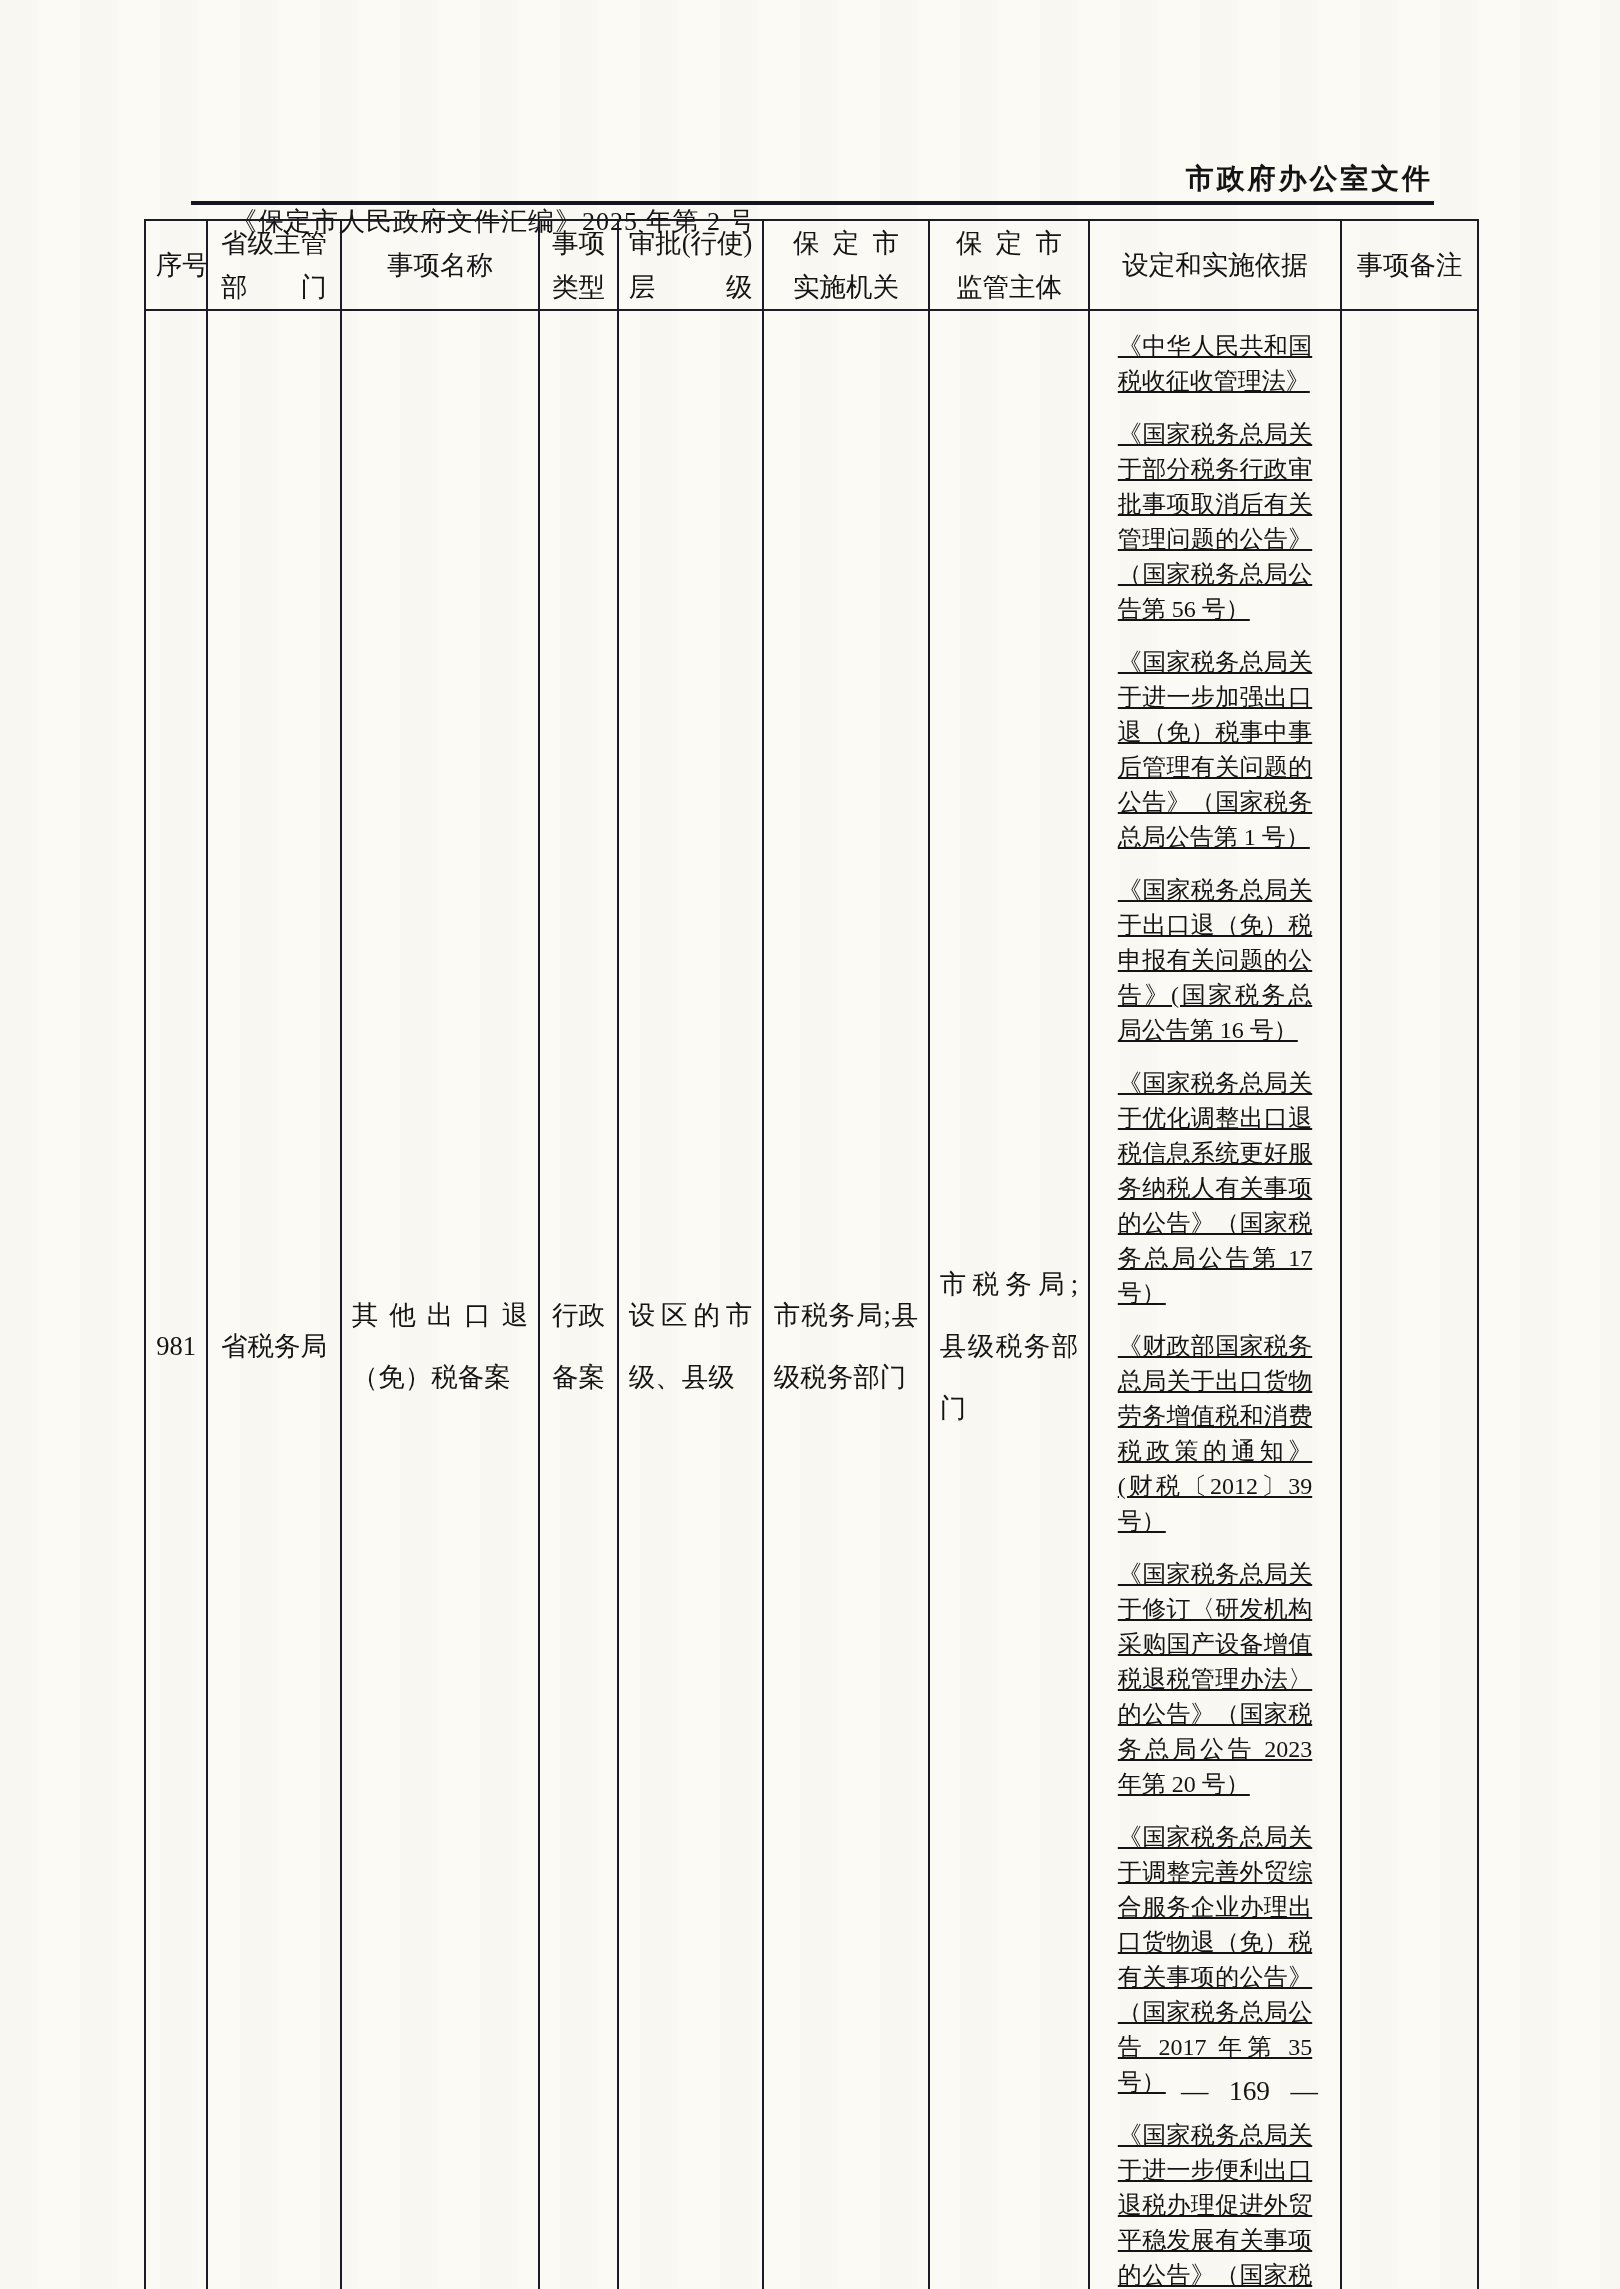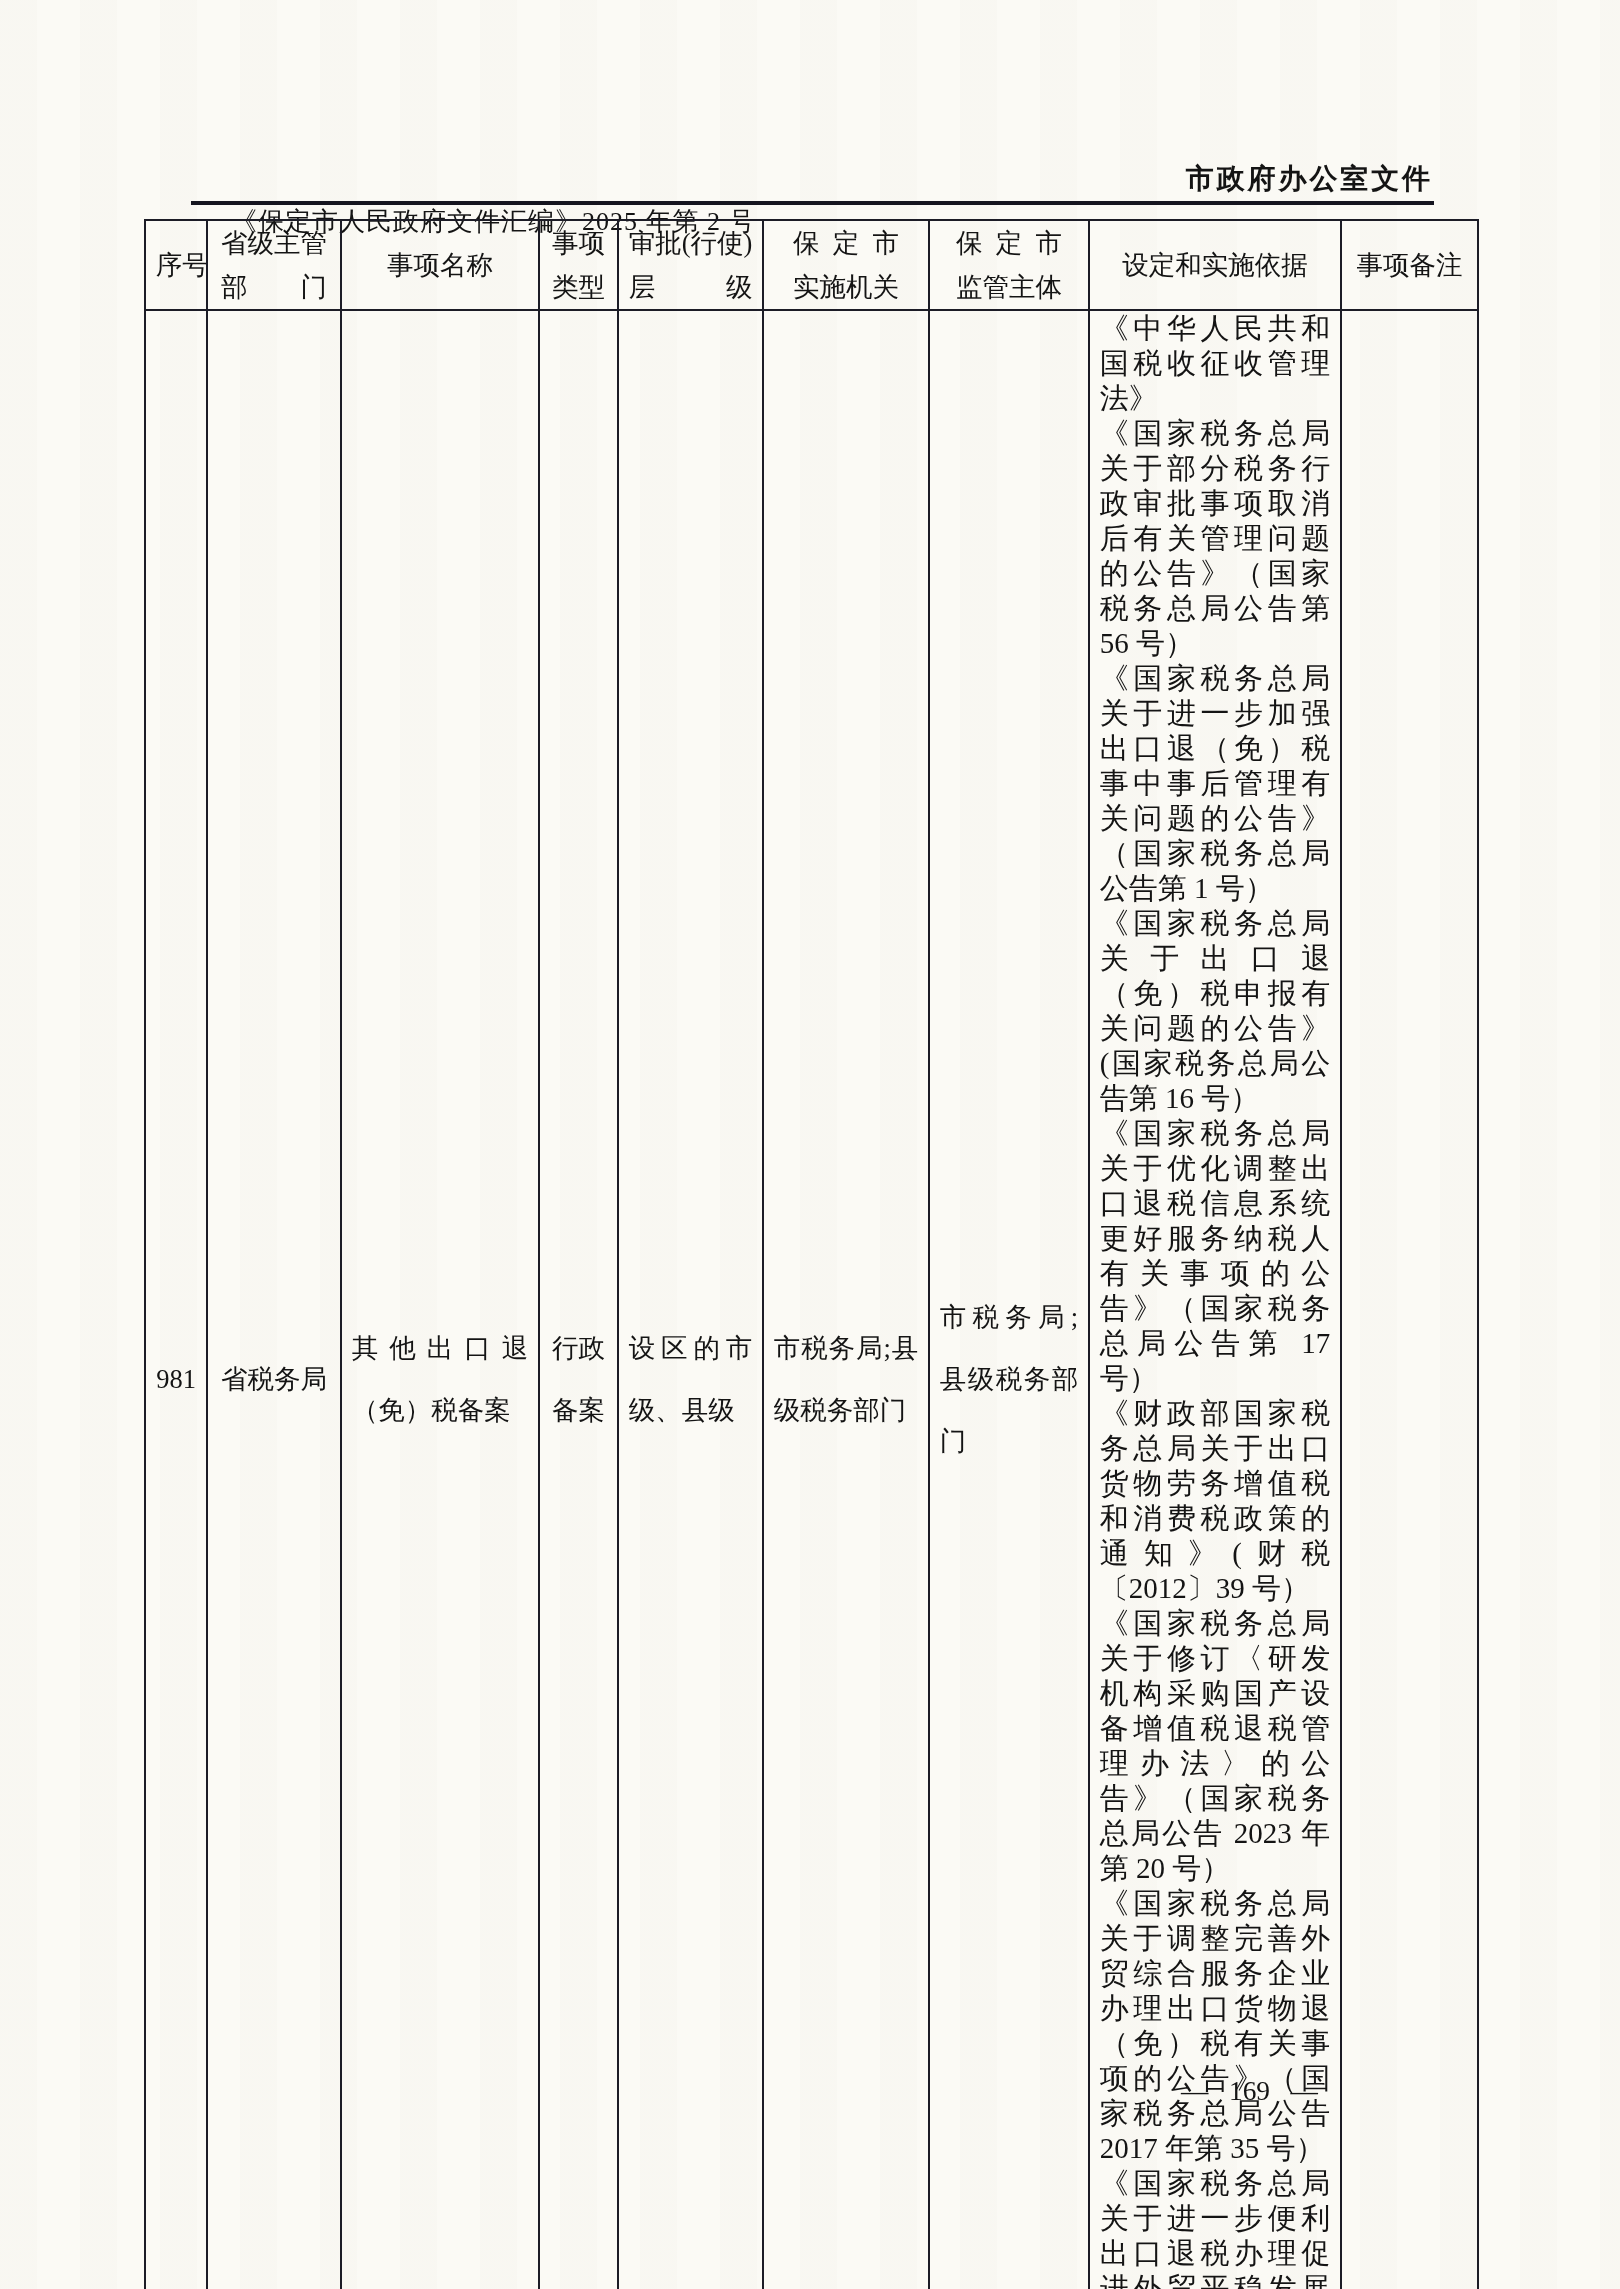--- a/index.html
+++ b/index.html
@@ -89,25 +89,26 @@
   td.c-justify {
     text-align: justify;
     text-justify: inter-character;
     line-height: 62px;
   }
   td.c-basis {
     padding: 0 6.9px;
     vertical-align: middle;
   }
   td.c-basis p {
-    margin: 0;
-    font-size: 29px;
+    margin: 18px;
+    font-size: 24px;
     line-height: 35px;
     text-align: justify;
     text-justify: inter-character;
+    text-decoration: underline;
   }
   
   .page-number {
     position: absolute;
     left: 1181px;
     top: 2076px;
     width: 235px;
     text-align: left;
     font-size: 27.4px;
     word-spacing: 13.7px;

